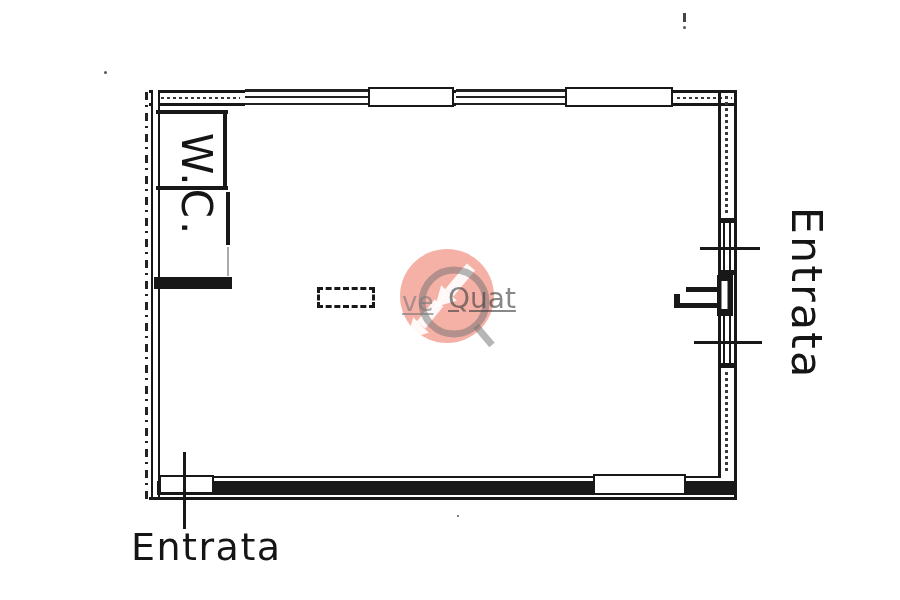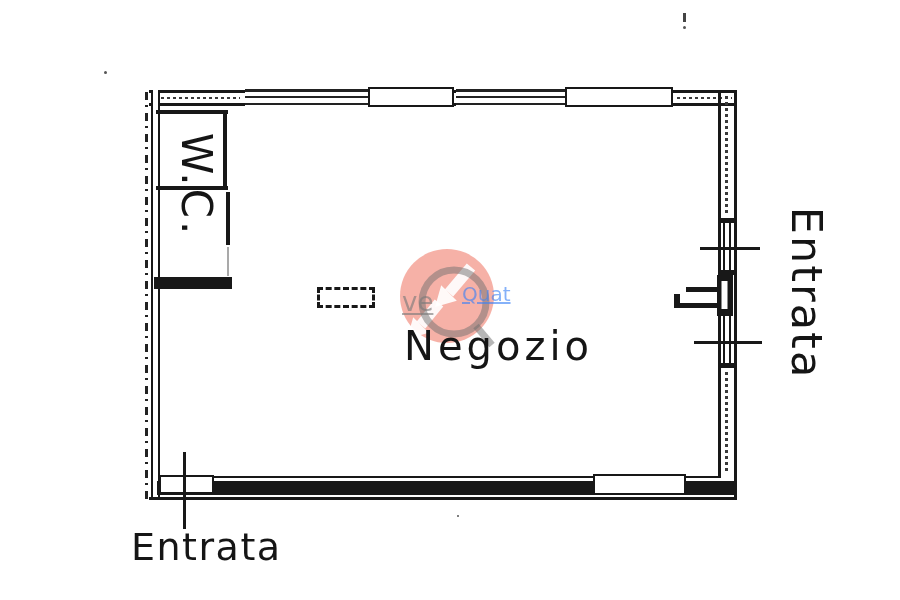--- a/index.html
+++ b/index.html
@@ -52,21 +52,21 @@
   <svg class="abs z1" style="left:395px;top:245px;" width="130" height="110" viewBox="0 0 130 110">
     <circle cx="52" cy="51" r="47" opacity="0.52" fill="#ee6a56"></circle>
     <line x1="54" y1="48" x2="76" y2="22" stroke-width="11" opacity="0.92" stroke="#ffffff"></line>
     <polygon points="40,62 61.8,55.8 46.2,40.2" opacity="0.92" fill="#ffffff"></polygon>
     <line x1="26" y1="80" x2="44" y2="58" stroke-width="11" opacity="0.92" stroke="#ffffff"></line>
     <polygon points="12,94 33.8,87.8 18.2,72.2" opacity="0.92" fill="#ffffff"></polygon>
     <circle cx="59" cy="57" r="32" fill="none" stroke-width="7" opacity="0.5" stroke="#6f6f6f"></circle>
     <line x1="81" y1="81" x2="97" y2="100" stroke-width="7" opacity="0.5" stroke="#6f6f6f"></line>
   </svg>
   <div class="wm-frag" style="left: 402px; top: 287px; font-size: 26px; color: rgb(122, 122, 122);">ve</div>
-  <div class="wm-frag" style="left: 462px; top: 282px; font-size: 20px; color: #3b82f6;">Quat</div>
+  <div class="wm-frag" style="left: 448px; top: 282px; font-size: 28px; color: #404040;">Quat</div>
 
   <div class="abs dashdot z3" style="left:145px;top:92px;height:408px;"></div>
 
   <div class="abs ink z3" style="left:149px;top:90px;width:588px;height:3px;"></div>
   <div class="abs ink z3" style="left:149px;top:103px;width:588px;height:3px;"></div>
   <div class="abs speckle-h z3" style="left:155px;top:96.5px;width:85px;"></div>
   <div class="abs speckle-h z3" style="left:677px;top:96.5px;width:55px;"></div>
   <div class="abs window-h z3" style="left:245px;top:89px;width:123px;height:17px;">
     <div class="pane pane1"></div>
     <div class="pane pane2"></div>
@@ -118,21 +118,20 @@
   <div class="abs ink z3" style="left:223px;top:110px;width:3.5px;height:79px;"></div>
   <div class="abs ink z3" style="left:156px;top:186px;width:72px;height:3.5px;"></div>
   <div class="abs ink z3" style="left:226px;top:192px;width:3.5px;height:53px;"></div>
   <div class="abs z3" style="left:227px;top:247px;width:1.5px;height:29px;background:#a9a9a9;"></div>
   <div class="abs ink z3" style="left:154px;top:277px;width:78px;height:12px;"></div>
 
   <div class="abs counter z3" style="left:317px;top:287px;width:58px;height:21px;"></div>
 
   <div class="label rot90 z5" style="left:196px;top:185px;font-size:42px;letter-spacing:3px;font-weight:500;">W.C.</div>
 
-  <div class="label z5" style="left:404px;top:323px;font-size:40px;letter-spacing:4px;font-weight:500;">Negozio</div>
 
   <div class="label z5" style="left:131px;top:525px;font-size:38px;letter-spacing:1.5px;font-weight:500;">Entrata</div>
 
   <div class="label rot90 z5" style="left:807px;top:293px;font-size:43px;letter-spacing:2px;font-weight:500;">Entrata</div>
 
   <div class="abs z3" style="left:683px;top:13px;width:3px;height:9px;background:#444;"></div>
   <div class="abs speck z3" style="left:683px;top:26px;width:3px;height:3px;"></div>
   <div class="abs speck z3" style="left:104px;top:71px;width:3px;height:3px;"></div>
   <div class="abs speck z3" style="left:457px;top:515px;width:2px;height:2px;"></div>
 

